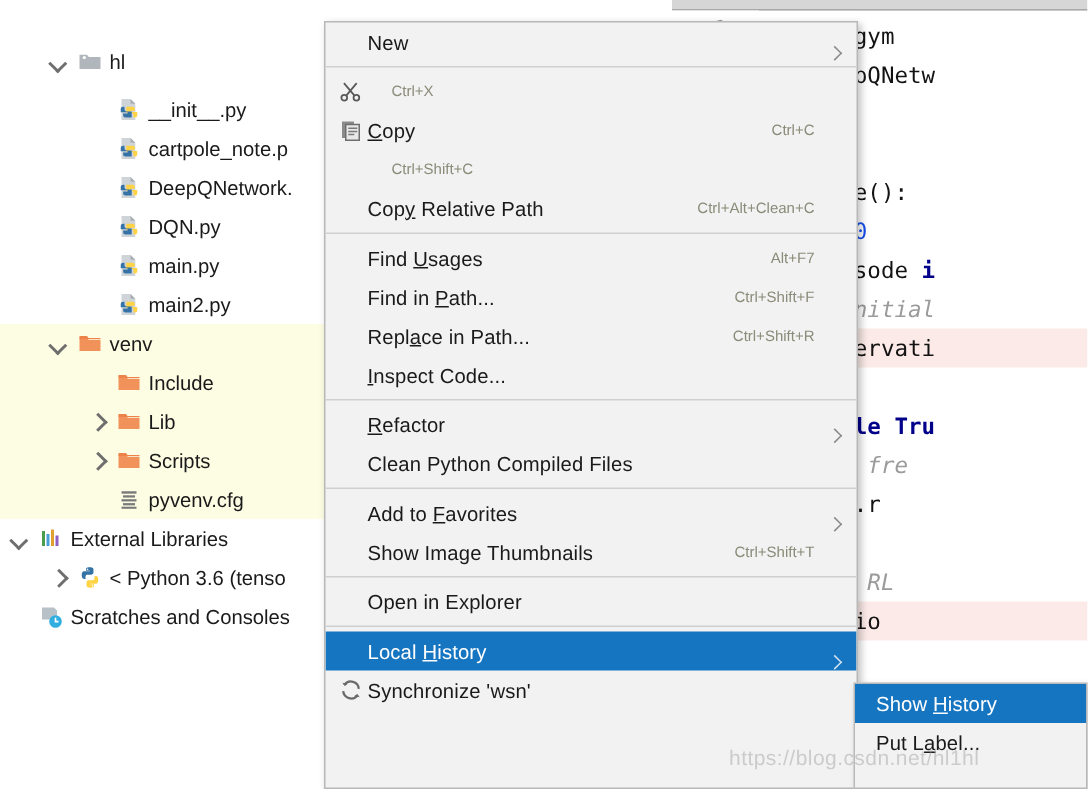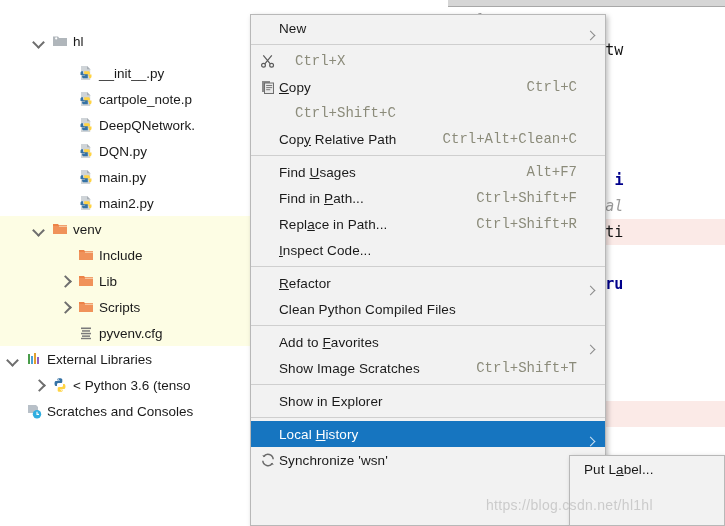--- a/index.html
+++ b/index.html
@@ -76,21 +76,20 @@
     position: absolute;
     left: 216px;
     top: 14px;
     width: 356px;
     background: #f2f2f2;
     border: 1px solid #b8b8b8;
     box-shadow: 2px 2px 5px rgba(0,0,0,0.25);
     box-sizing: border-box;
     overflow: hidden;
     height: 512px;
-    margin-left: 34px;
   }
   .menu-item {
     position: relative;
     height: 26px;
     display: flex;
     align-items: center;
     padding: 0 8px 0 6px;
     box-sizing: border-box;
     white-space: nowrap;
   }
@@ -102,23 +101,22 @@
     align-items: center;
     justify-content: center;
   }
   .mi-label {
     flex: 1 1 auto;
     font-size: 13.5px;
     letter-spacing: 0.1px;
   }
   .mi-shortcut {
     color: #8b8b7a;
-    font-size: 14px;
+    font-size: 10px;
     margin-left: 16px;
-    font-family: Liberation Mono, monospace;
   }
   .menu-item.selected .mi-shortcut { color: #dfe9f2; }
   .mi-sub {
     width: 14px;
     flex: 0 0 14px;
     position: relative;
     margin-left: 6px;
   }
   .mi-sub::after {
     content: "";
@@ -506,28 +504,28 @@
     </div>
     <div class="menu-sep"></div>
     <div class="menu-item">
       <span class="mi-icon"></span>
       <span class="mi-label">Add to <span class="u">F</span>avorites</span>
       <span class="mi-shortcut"></span>
       <span class="mi-sub"></span>
     </div>
     <div class="menu-item">
       <span class="mi-icon"></span>
-      <span class="mi-label">Show Image Scratches</span>
+      <span class="mi-label">Show Image Thumbnails</span>
       <span class="mi-shortcut">Ctrl+Shift+T</span>
       <span style="width:14px;flex:0 0 14px;margin-left:6px"></span>
     </div>
     <div class="menu-sep"></div>
     <div class="menu-item">
       <span class="mi-icon"></span>
-      <span class="mi-label">Show in Explorer</span>
+      <span class="mi-label">Open in Explorer</span>
       <span class="mi-shortcut"></span>
       <span style="width:14px;flex:0 0 14px;margin-left:6px"></span>
     </div>
     <div class="menu-sep"></div>
     <div class="menu-item selected">
       <span class="mi-icon"></span>
       <span class="mi-label">Local <span class="u">H</span>istory</span>
       <span class="mi-shortcut"></span>
       <span class="mi-sub"></span>
     </div>
@@ -546,18 +544,21 @@
       <span class="mi-shortcut"></span>
       <span style="width:14px;flex:0 0 14px;margin-left:6px"></span>
     </div>
     <div class="menu-item">
       <span class="mi-shortcut"></span>
       <span style="width:14px;flex:0 0 14px;margin-left:6px"></span>
     </div>
   </div>
 
 <div id="submenu">
+    <div class="menu-item selected">
+      <span class="mi-label">Show <span class="u">H</span>istory</span>
+    </div>
     <div class="menu-item">
       <span class="mi-label">Put L<span class="u">a</span>bel...</span>
     </div>
   </div>
 
 <div id="watermark">https://blog.csdn.net/hl1hl</div>
 
 </body></html>

